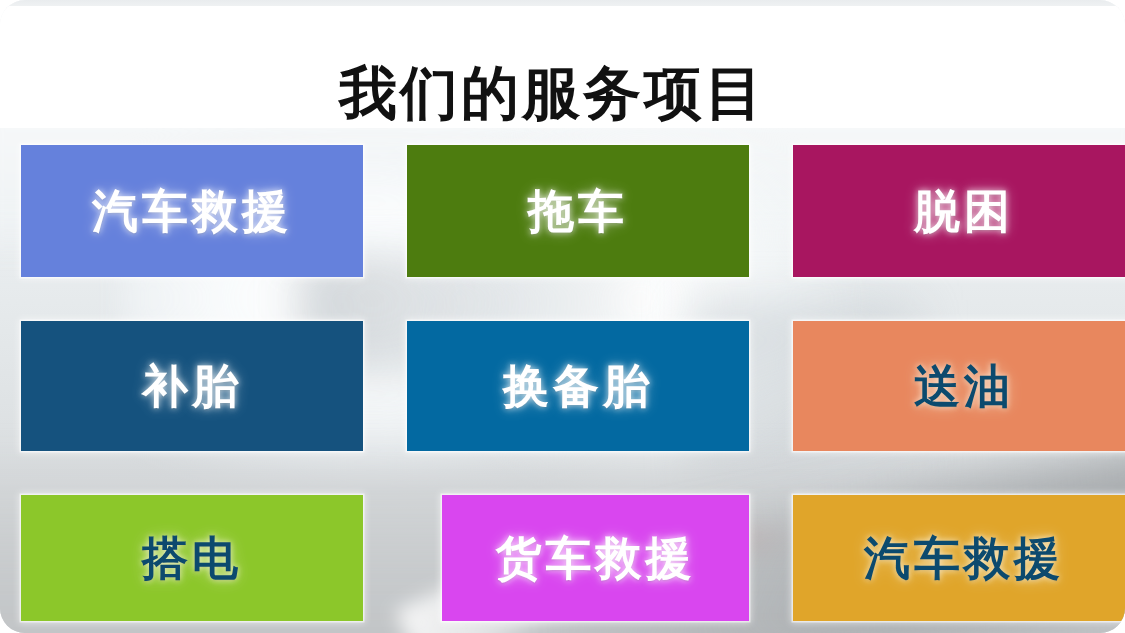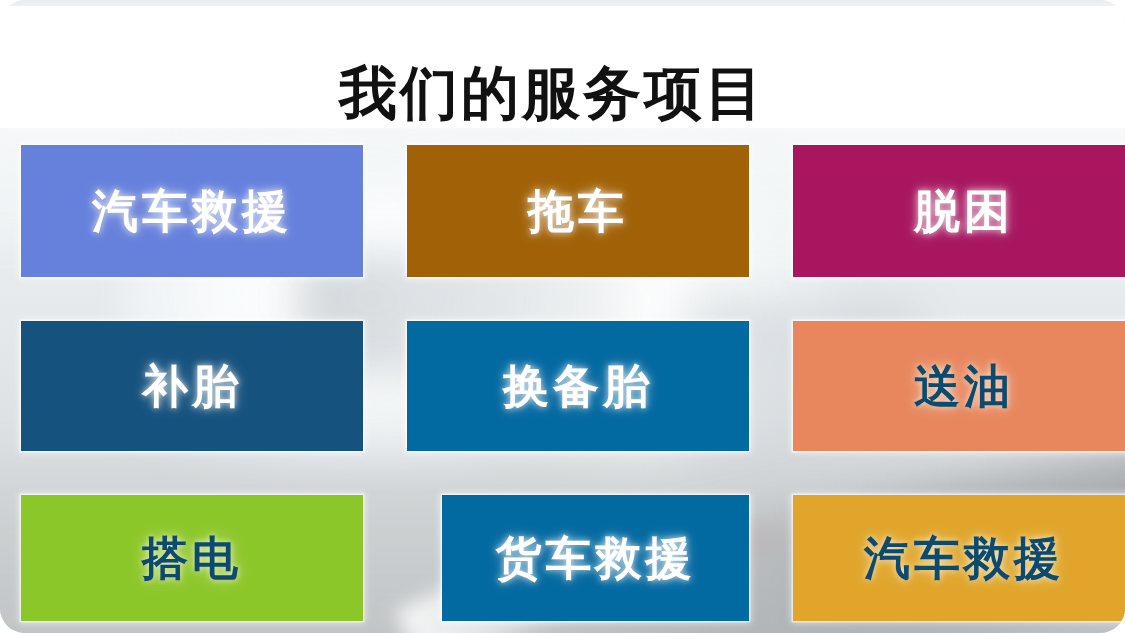--- a/index.html
+++ b/index.html
@@ -231,21 +231,21 @@
   <div class="header-band"></div>
 
   <h1 class="page-title">我们的服务项目</h1>
 
   <div class="grid">
 
     <div class="tile" style="background: rgb(101, 129, 220);">
       <span class="tile-label">汽车救援</span>
     </div>
 
-    <div class="tile" style="background: #a16207;">
+    <div class="tile" style="background: #4d7c0f;">
       <span class="tile-label">拖车</span>
     </div>
 
     <div class="tile" style="background: rgb(168, 22, 96);">
       <span class="tile-label">脱困</span>
     </div>
 
     <div class="tile" style="background: rgb(21, 82, 126);">
       <span class="tile-label">补胎</span>
     </div>
@@ -255,21 +255,21 @@
     </div>
 
     <div class="tile" style="background: rgb(232, 135, 94);">
       <span class="tile-label warm">送油</span>
     </div>
 
     <div class="tile" style="background: rgb(140, 199, 42);">
       <span class="tile-label warm">搭电</span>
     </div>
 
-    <div class="tile" style="background: #0369a1; margin-left: 35px;">
+    <div class="tile" style="background: #d946ef; margin-left: 35px;">
       <span class="tile-label">货车救援</span>
     </div>
 
     <div class="tile" style="background: rgb(224, 165, 42);">
       <span class="tile-label warm">汽车救援</span>
     </div>
 
   </div>
 </div>
 

